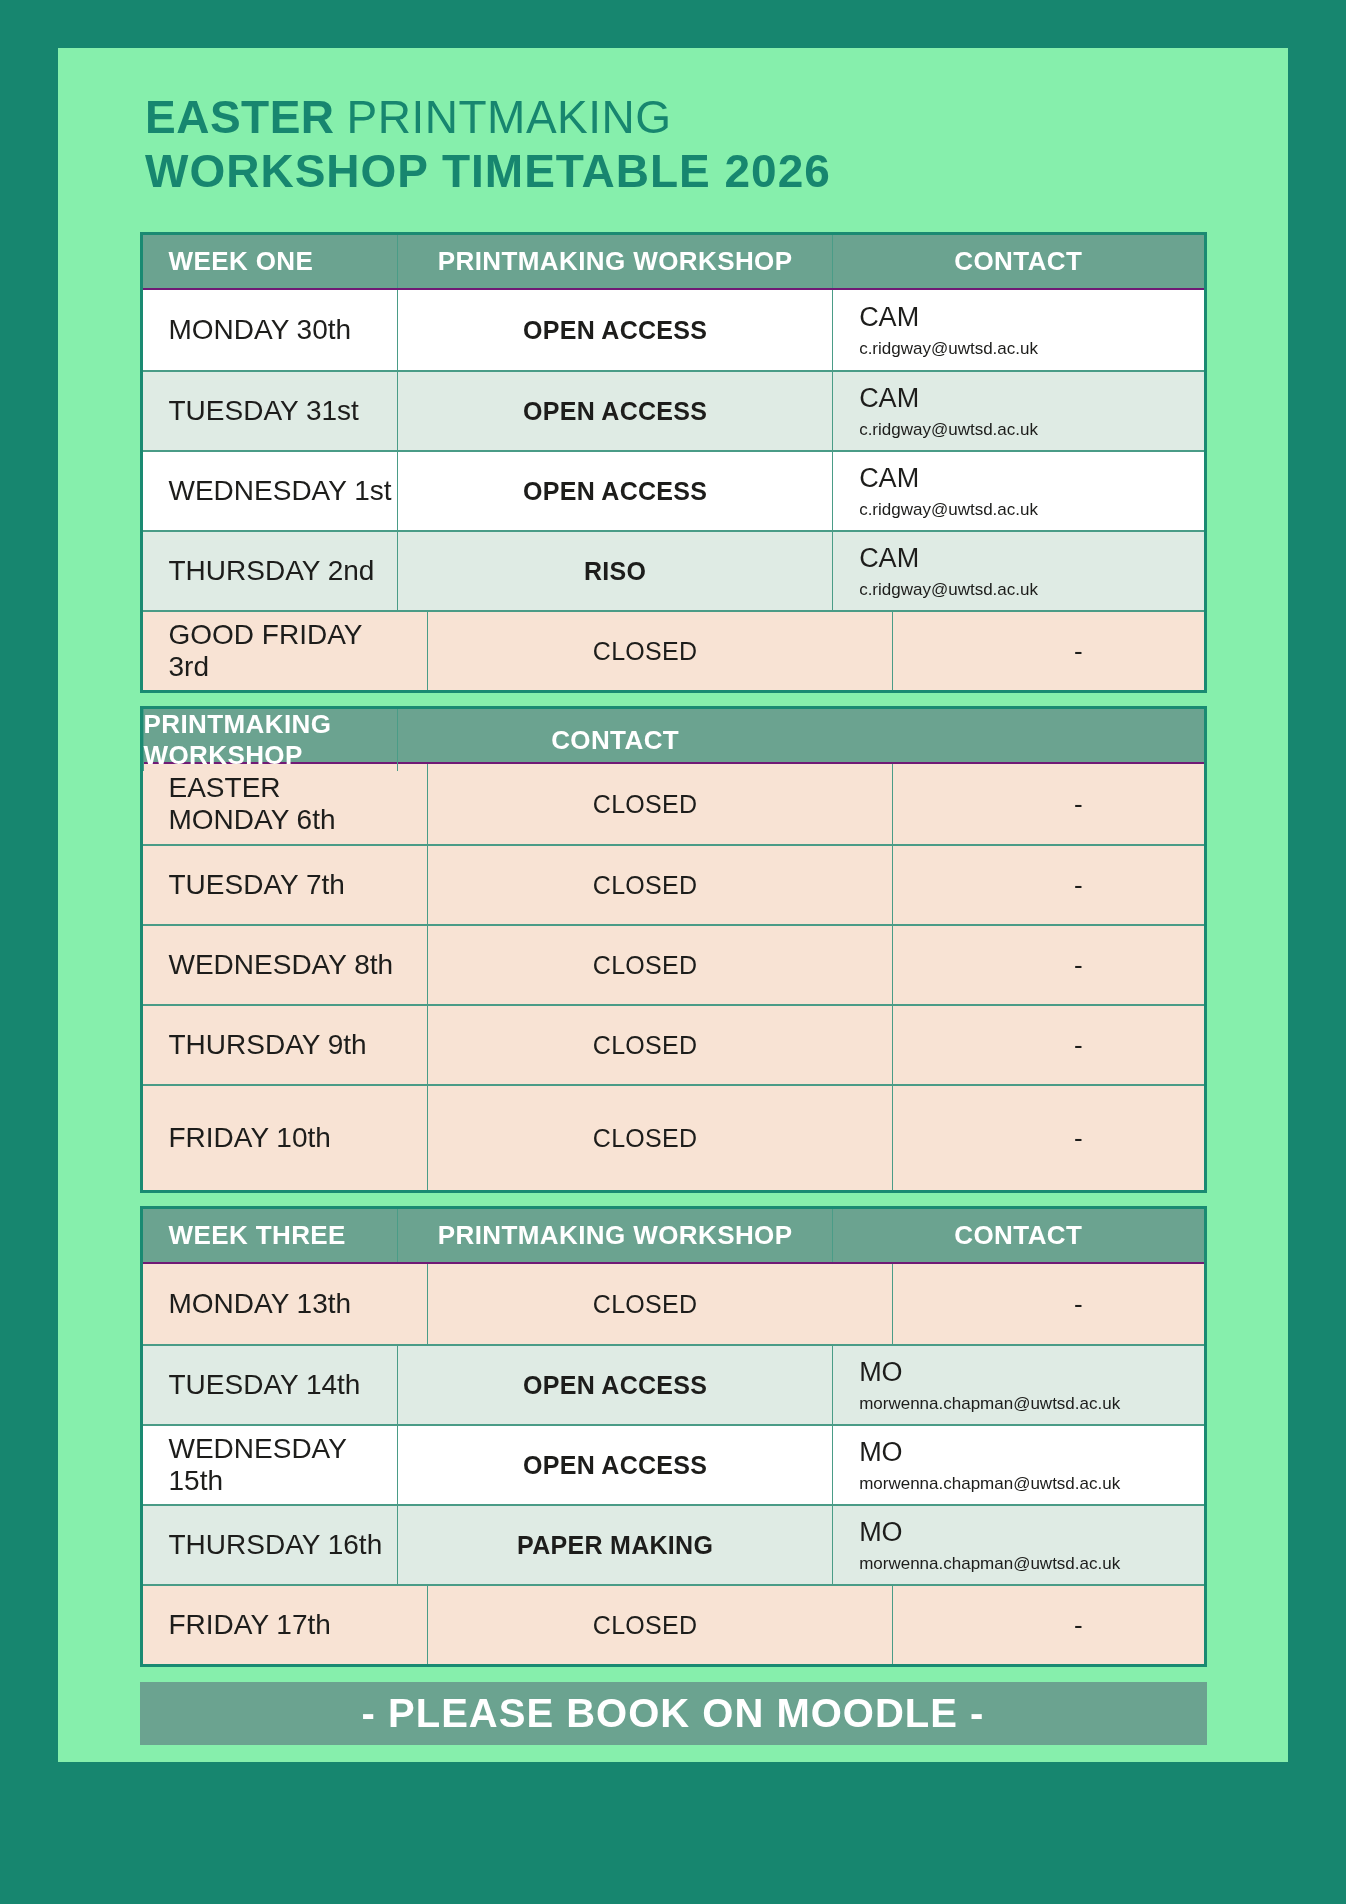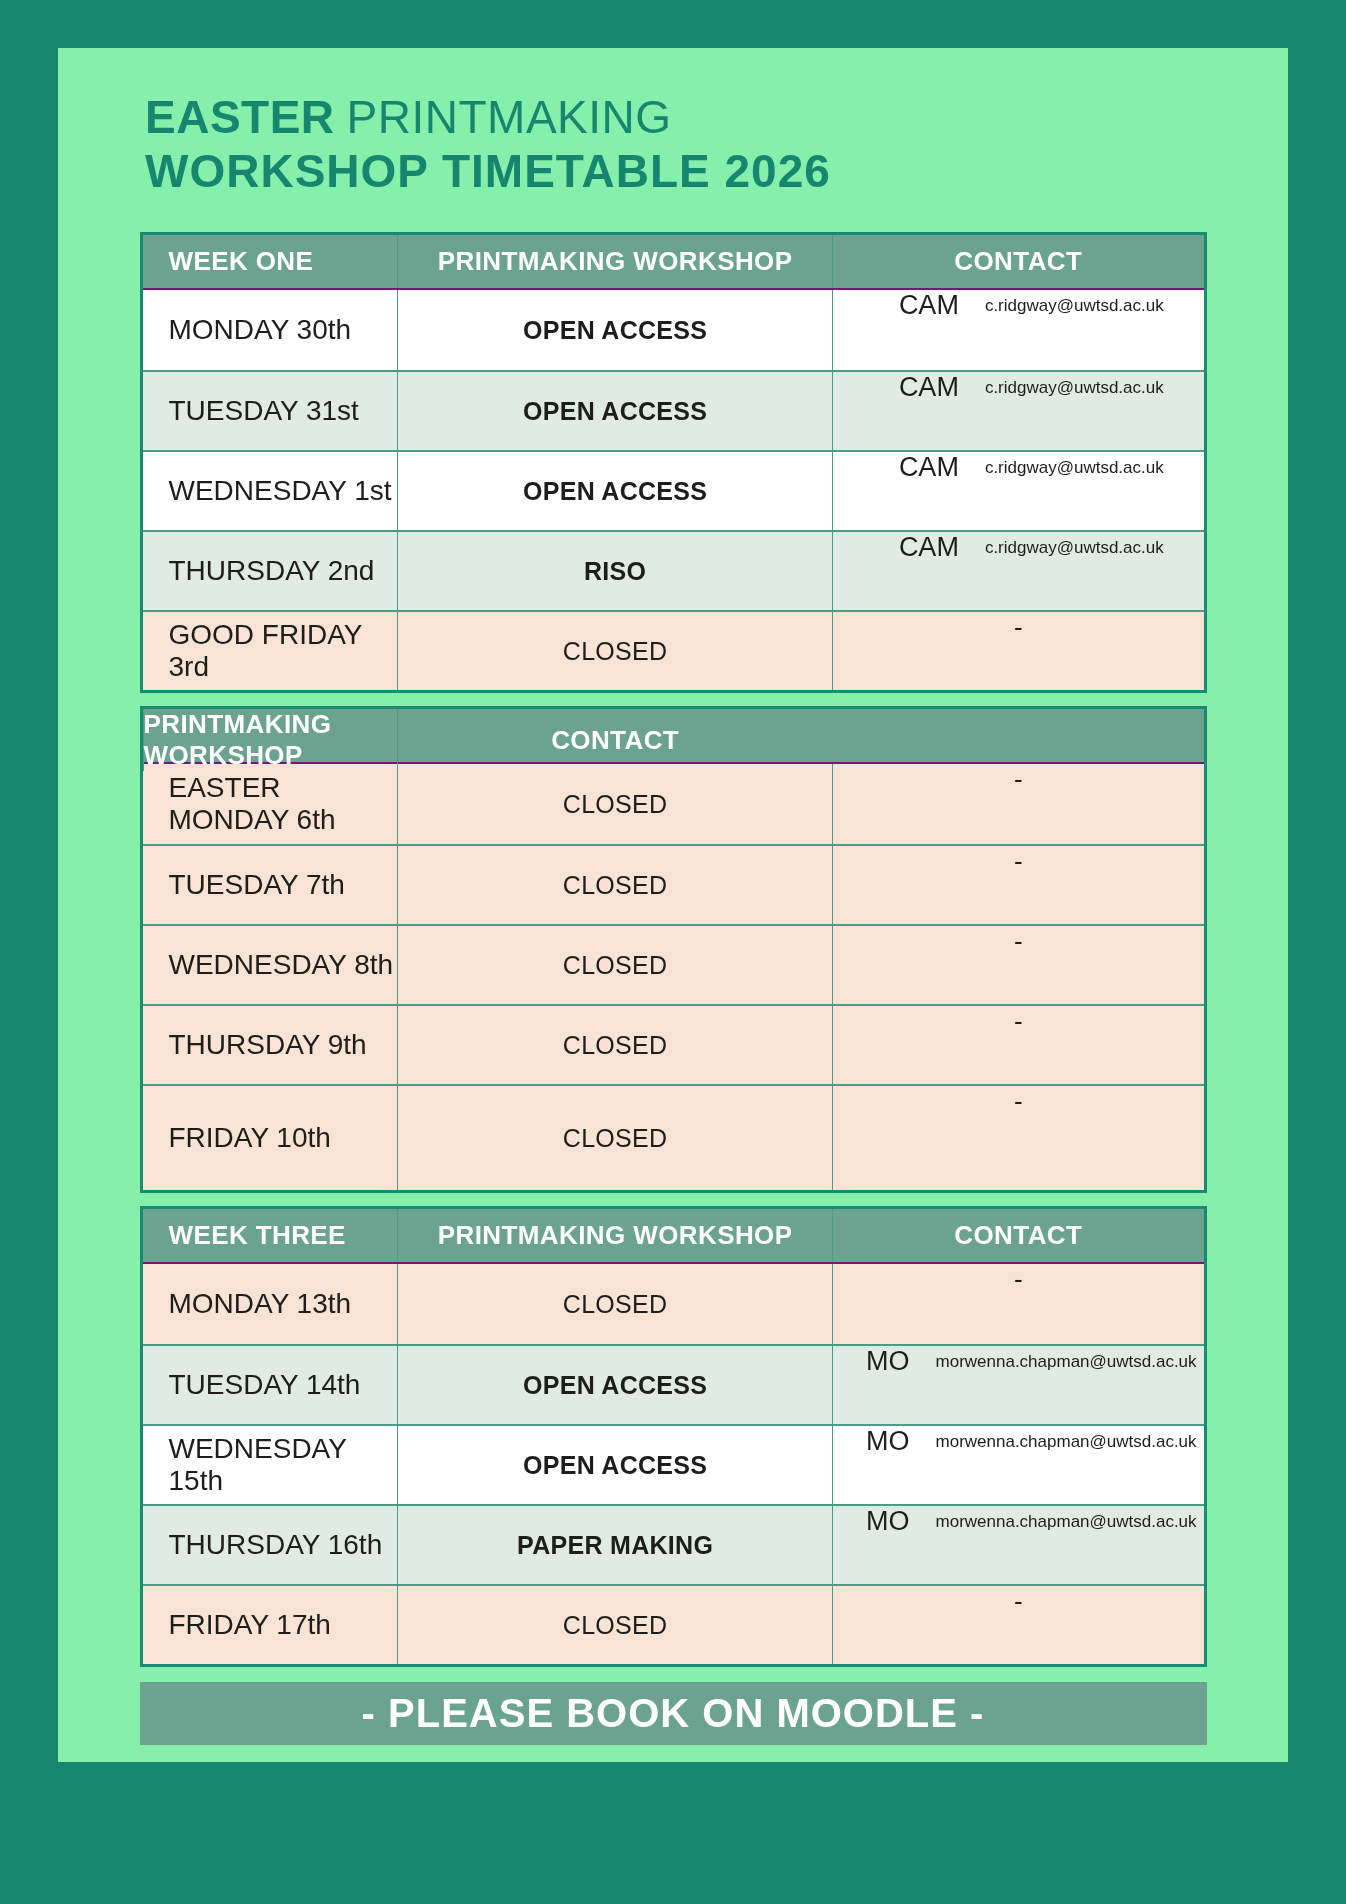--- a/index.html
+++ b/index.html
@@ -53,37 +53,37 @@
     display: flex;
     align-items: center;
     justify-content: center;
   }
   .hdr.c1 { justify-content: flex-start; padding-left: 26px; }
   .hdr.c2, .hdr.c3, .cell.c2, .cell.c3 { border-left: 1px solid #4A9C87; }
   .row { height: 80px; }
   .row + .row { border-top: 2px solid #4A9C87; }
   .row--tall { height: 106px; }
   .row--white { background: #FFFFFF; }
-  .row--green { background: #DFEBE4; text-align: center; }
-  .row--peach { background: #F8E3D4; }
+  .row--green { background: #DFEBE4; }
+  .row--peach { background: #F8E3D4; gap: 30px; }
   .cell { display: flex; }
   .day {
     align-items: center;
     padding-left: 26px;
     font-size: 28px;
   }
   .work {
     align-items: center;
     justify-content: center;
     font-size: 25px;
     letter-spacing: 0.3px;
   }
   .w-bold { font-weight: 700; }
   .contact {
-    flex-direction: row;
+    flex-direction: column;
     justify-content: center;
   }
   .c-name { font-size: 27px; padding-left: 26px; }
   .c-email { font-size: 17px; padding-left: 26px; margin-top: 6px; }
   .c-dash { font-size: 26px; text-align: center; }
   .c-name:empty, .c-email:empty, .c-dash:empty { display: none; }
 
   .banner {
     width: 1067px;
     margin: 15px auto 1px;

